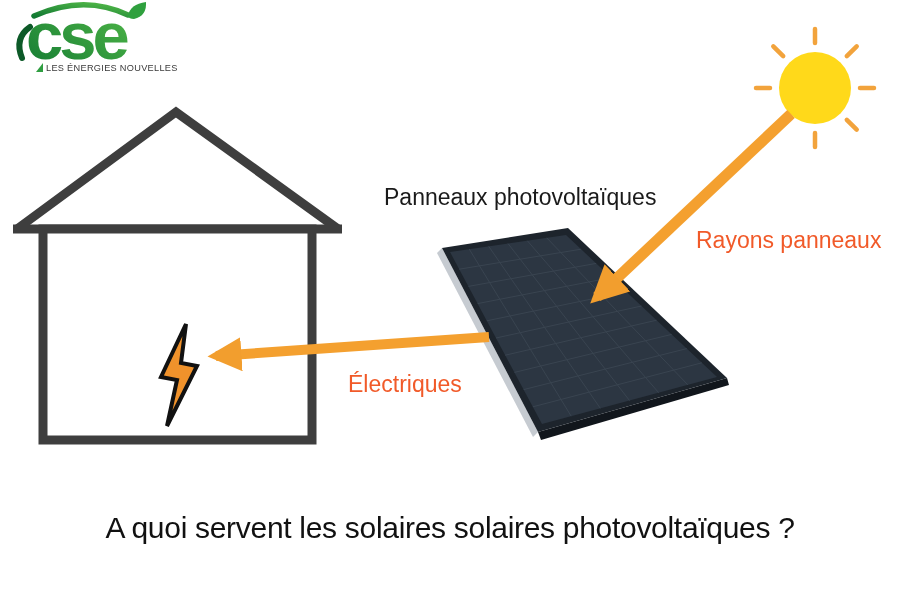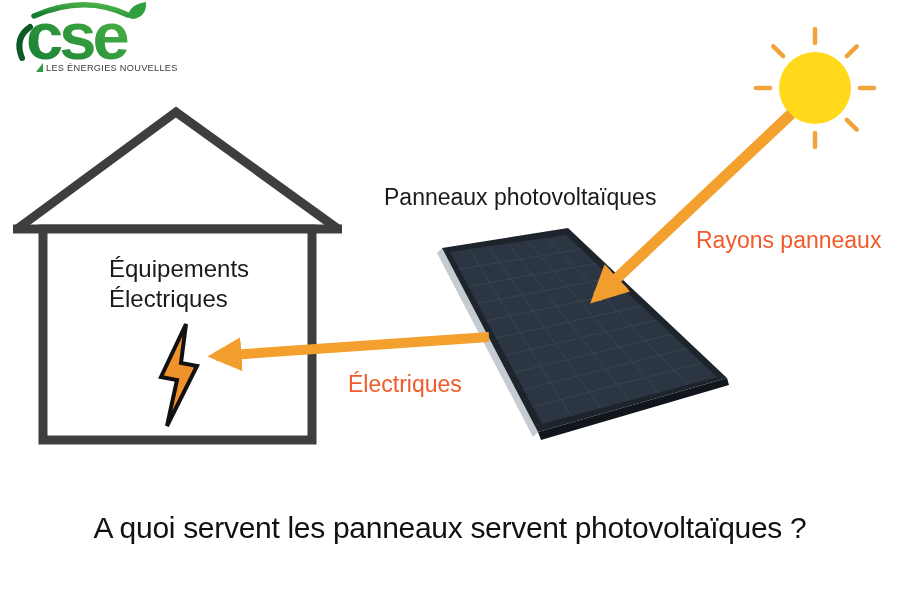--- a/index.html
+++ b/index.html
@@ -93,19 +93,15 @@
     <line x1="791" y1="114" x2="597" y2="297" stroke-width="11" marker-end="url(#ah)" stroke="#F4A02F"></line>
     <line x1="489" y1="337" x2="216" y2="356" stroke-width="10" marker-end="url(#ah)" stroke="#F4A02F"></line>
   </svg>
 
   <div class="label label-black" style="left:384px;top:184px;">Panneaux photovoltaïques</div>
 
   <div class="label label-orange" style="left:696px;top:227px;">Rayons panneaux</div>
 
   <div class="label label-orange" style="left:348px;top:371px;">Électriques</div>
 
-  <div class="equip">
-    <div>Équipements</div>
-    <div>Électriques</div>
-  </div>
 
-  <div class="main-title">A quoi servent les panneaux servent photovoltaïques ?</div>
+  <div class="main-title">A quoi servent les solaires solaires photovoltaïques ?</div>
 </div>
 
 </body></html>

